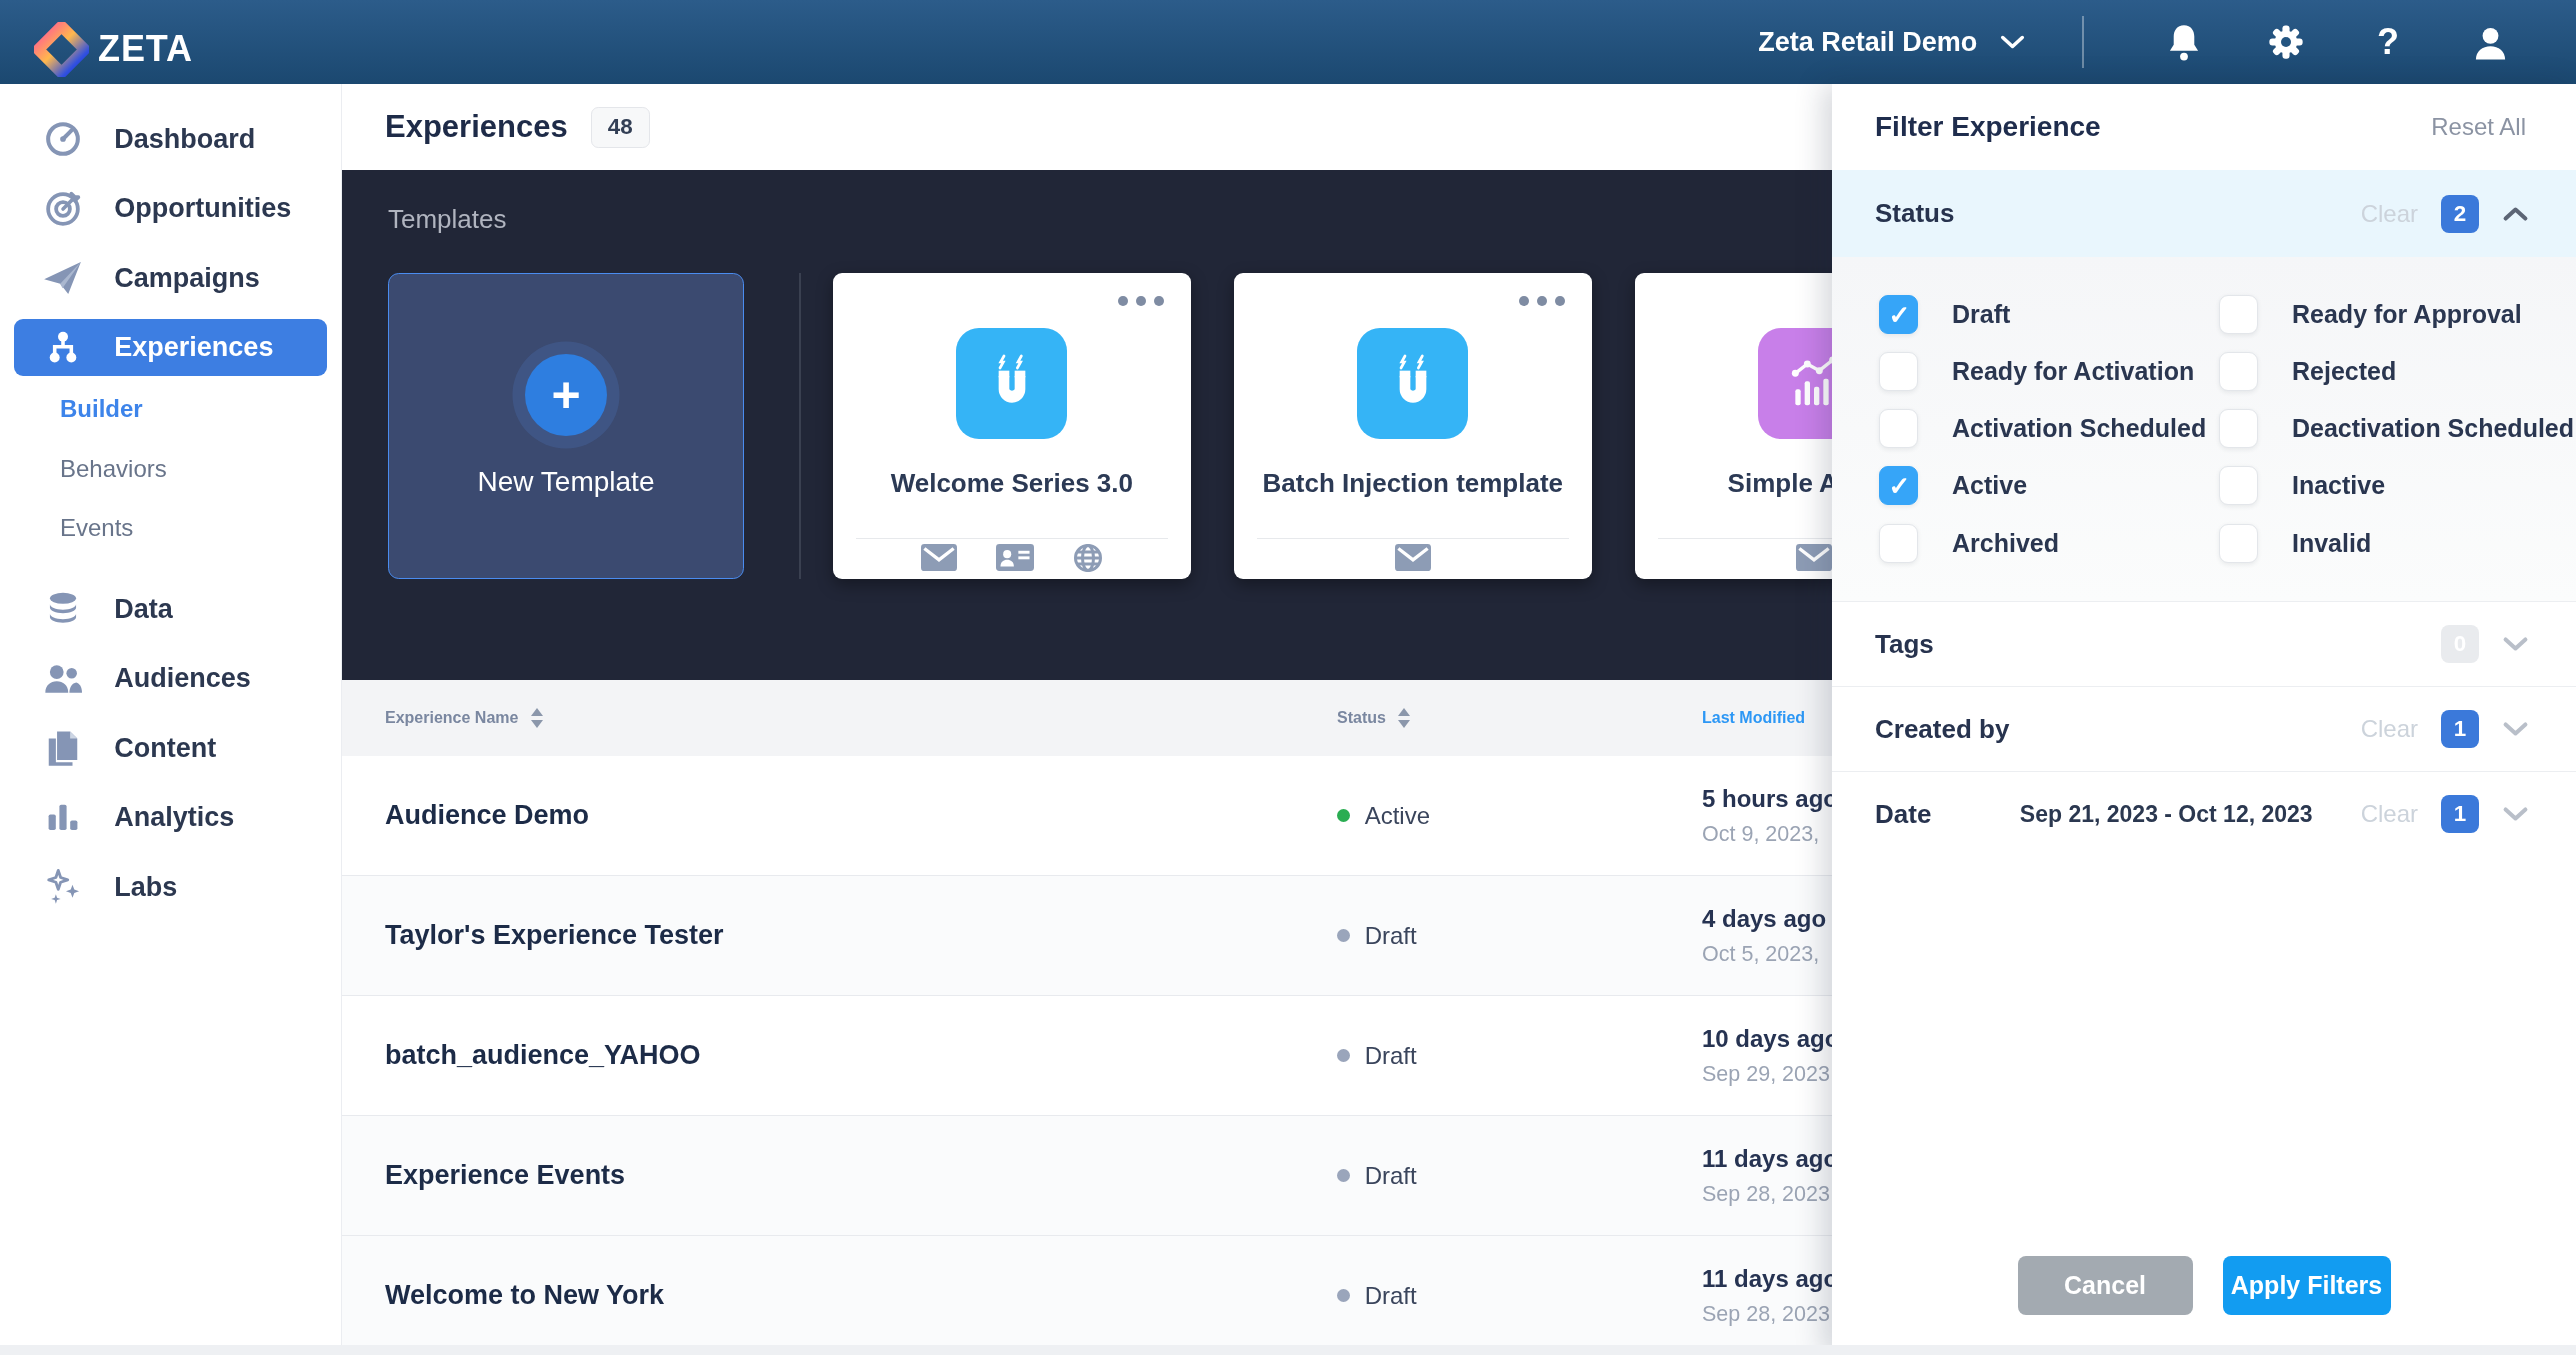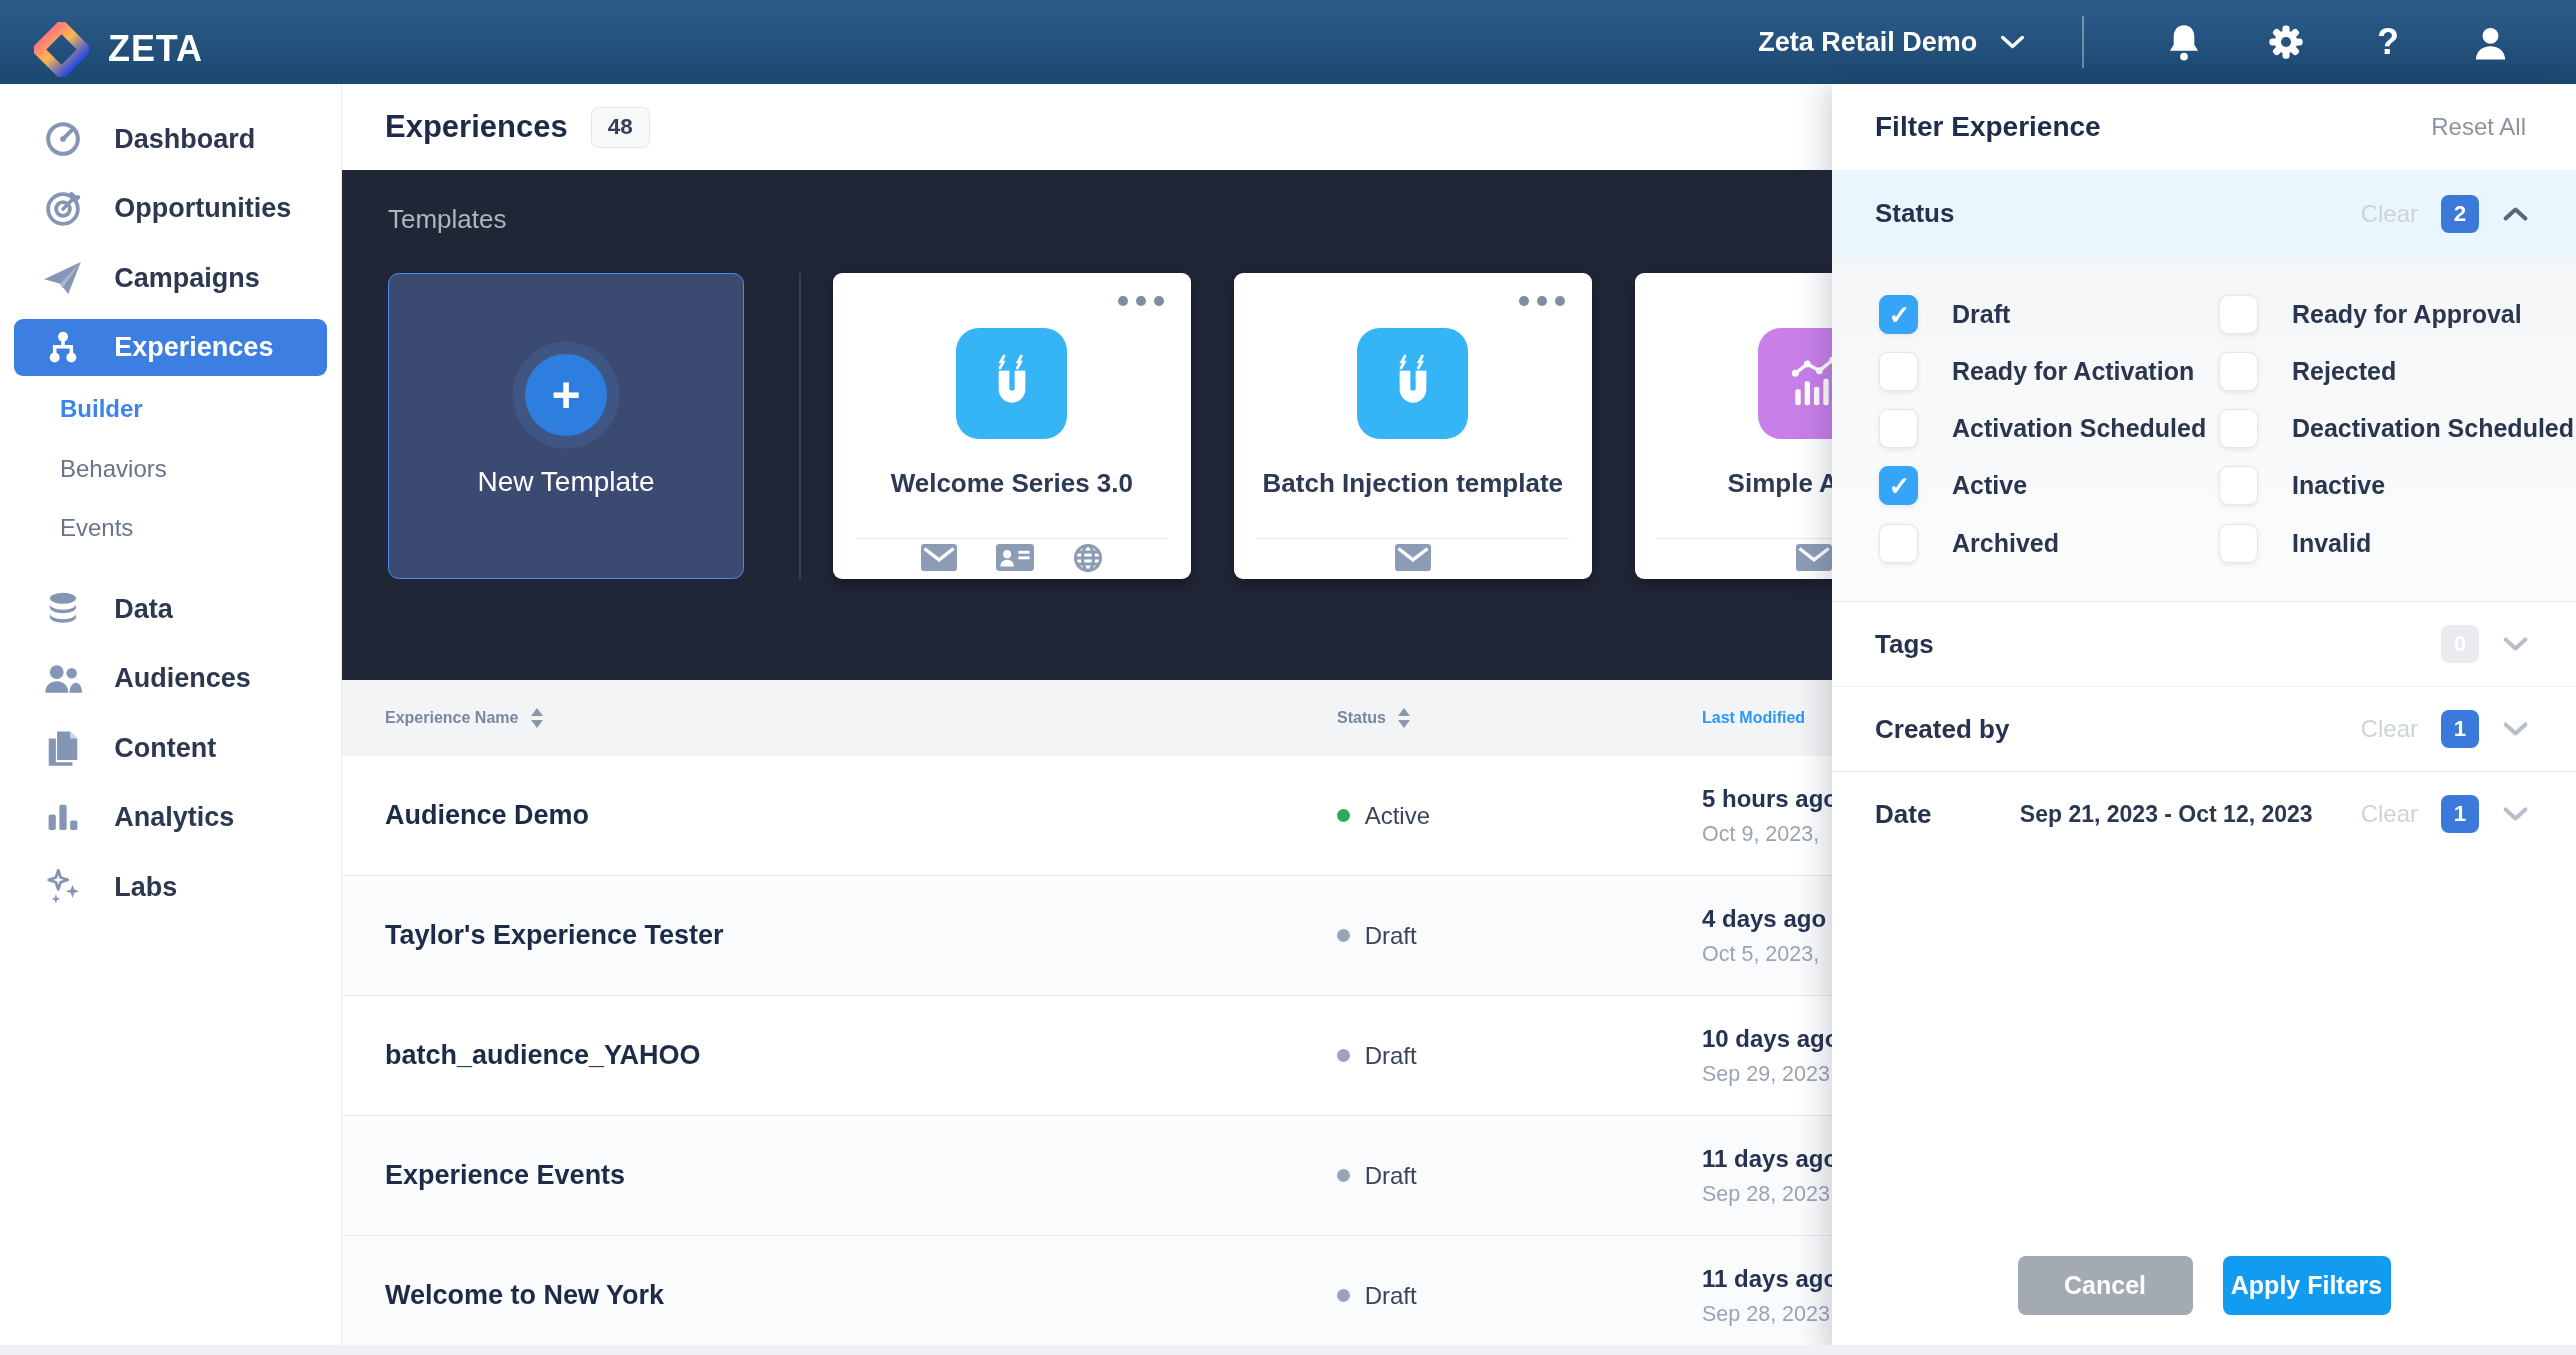--- a/index.html
+++ b/index.html
@@ -2,21 +2,21 @@
 <html style="font-size:14.3px"><head>
 <meta charset="utf-8">
 <style>
   * { margin:0; padding:0; box-sizing:border-box; }
   html,body { width:2576px; height:1356px; overflow:hidden; }
   body { font-family:"Liberation Sans", sans-serif; background:#fff; position:relative; color:#2c3850; }
 
   
   .topnav { position:absolute; top:0; left:0; width:2576px; height:84px;
     background:linear-gradient(180deg,#2c5c8a 0%,#1b4870 100%); display:flex; align-items:center; z-index:40; }
-  .brand { display:flex; align-items:center; gap:19px; padding-left:34px;margin-top:14px; }
+  .brand { display:flex; align-items:center; gap:9px; padding-left:34px;margin-top:14px; }
   .brand-name { color:#fff; font-size:36px; font-weight:bold; letter-spacing:0.9px; }
   .nav-right { margin-left:auto; display:flex; align-items:center; gap:16px; padding-right:43px; }
   .account { display:flex; align-items:center; gap:23px; color:#fff; font-size:27px; font-weight:600; margin-right:41px; cursor:pointer; }
   .nav-divider { width:1.8px; height:52px; background:rgba(255,255,255,.35); margin-right:41px; }
   .nav-icon { width:86px; height:84px; display:flex; align-items:center; justify-content:center; cursor:pointer; }
   .qmark { color:#fff; font-size:36px; font-weight:bold; }
 
   
   .sidebar { position:absolute; top:84px; left:0; width:342px; bottom:0; background:#fff; border-right:0.9px solid #ebedf1; z-index:30; }
   .side-item { display:flex; align-items:center; gap:32px; height:57px; margin:12.5px 14.3px 0 14.3px; padding-left:29px; border-radius:9px; font-size:27px; font-weight:600; color:#2c3850; cursor:pointer; }

